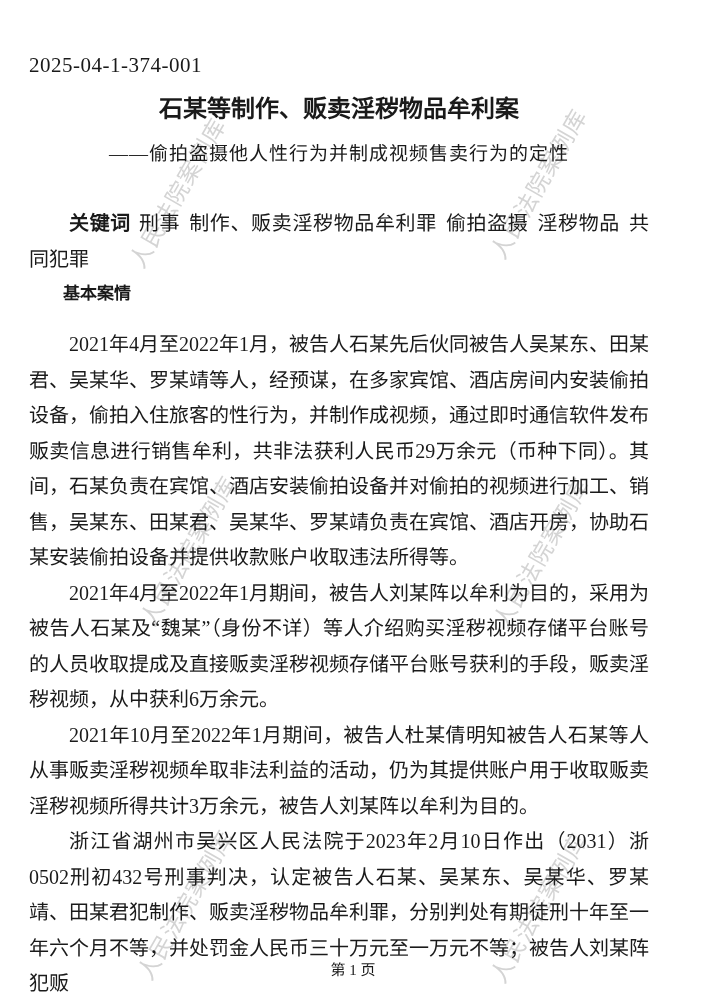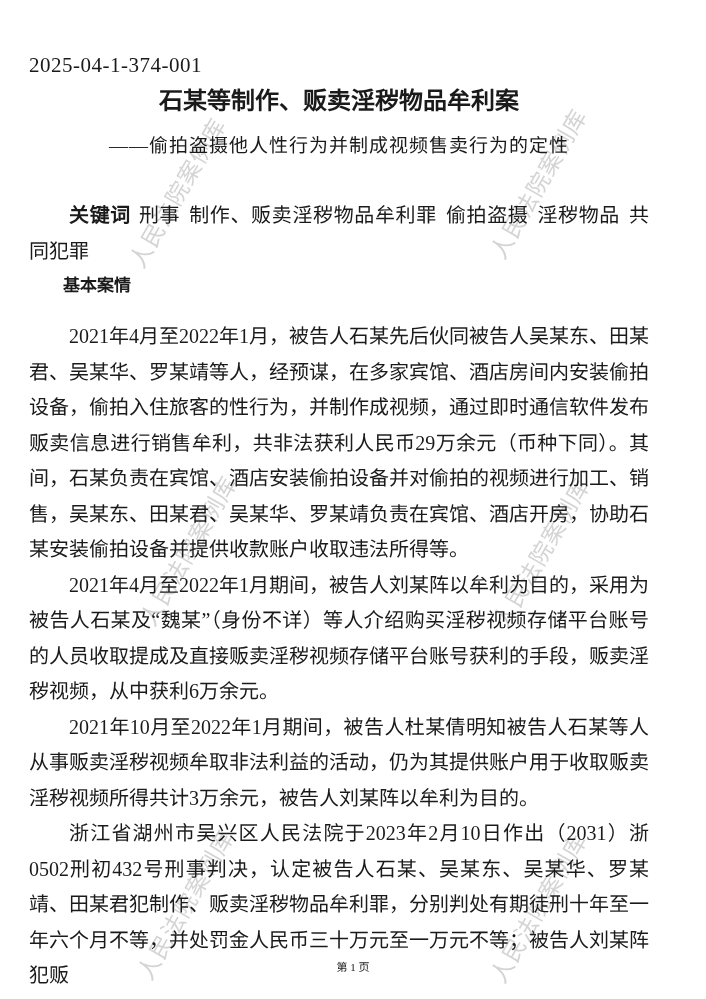--- a/index.html
+++ b/index.html
@@ -29,21 +29,21 @@
     width: 620px;
     z-index: 1;
   }
   .case-number {
     margin-top: 52px;
     font-size: 21px;
     line-height: 26px;
     letter-spacing: 0.5px;
   }
   .title {
-    margin-top: 8px;
+    margin-top: 16px;
     text-align: center;
     font-size: 24px;
     font-weight: bold;
     line-height: 30px;
   }
   .subtitle {
     margin-top: 17px;
     text-align: center;
     font-size: 19px;
     line-height: 26px;
@@ -72,21 +72,21 @@
     line-height: 35.5px;
     text-align: justify;
     text-indent: 2em;
   }
   .footer {
     position: absolute;
     left: 0;
     right: 0;
     top: 958px;
     text-align: center;
-    font-size: 11px;
+    font-size: 15px;
     z-index: 1;
     color: #1a1a1a;
   }
 </style>
 </head>
 <body>
 
 <div class="page">
 
   <div class="watermark-layer">

